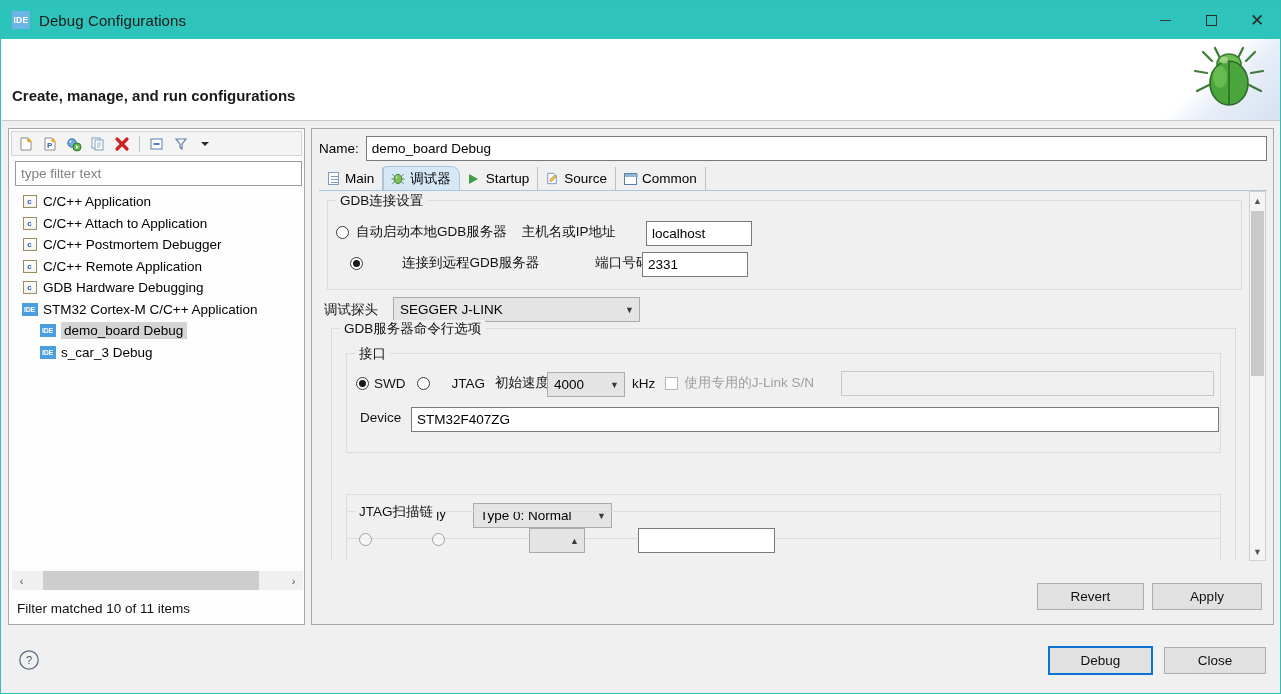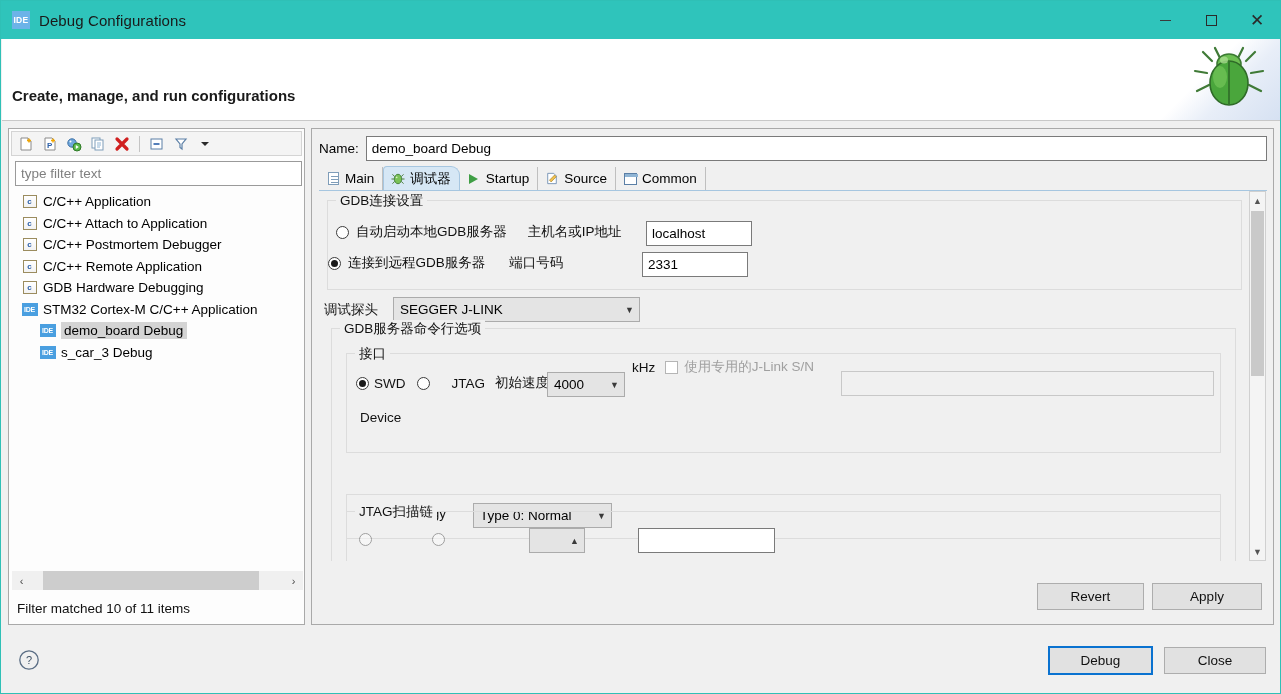--- a/index.html
+++ b/index.html
@@ -611,27 +611,27 @@
 
     <div class="content">
       <div class="content-inner">
 
         <div class="group" style="left:8px; top:9px; width:915px; height:90px;">
           <span class="group-title">GDB连接设置</span>
 
           <div class="row" style="left:8px; top:22px;">
             <span class="radio"></span>
             <span class="lbl" style="margin-left:7px;">自动启动本地GDB服务器</span>
-            <span class="lbl" style="margin-left:21px;">主机名或IP地址</span>
+            <span class="lbl" style="margin-left:15px;">主机名或IP地址</span>
           </div>
           <div class="txtbox" style="position:absolute; left:318px; top:20px; width:106px;">
             <span>localhost</span>
           </div>
 
-          <div class="row" style="left:0; top:53px;">
+          <div class="row" style="left:22px; top:53px;gap:32px;">
             <span class="radio checked"></span>
             <span class="lbl" style="margin-left:7px;">连接到远程GDB服务器</span>
             <span class="lbl" style="margin-left:24px;">端口号码</span>
           </div>
           <div class="txtbox" style="position:absolute; left:314px; top:51px; width:106px;">
             <span>2331</span>
           </div>
         </div>
 
         <div class="row" style="left:5px; top:110px;">
@@ -652,31 +652,34 @@
               <span class="radio checked"></span>
               <span class="lbl" style="margin-left:5px;">SWD</span>
               <span class="radio" style="margin-left:11px;"></span>
               <span class="lbl" style="margin-left:22px;">JTAG</span>
               <span class="lbl" style="margin-left:10px;">初始速度</span>
             </div>
             <div class="combo" style="position:absolute; left:200px; top:18px; width:78px;">
               <span>4000</span>
               <span class="chev">▼</span>
             </div>
-            <div class="row" style="left:285px; top:4px;">
+            <div class="row" style="left:285px; top:20px;">
               <span class="lbl">kHz</span>
               <span class="checkbox" style="margin-left:10px;"></span>
               <span class="lbl dim" style="margin-left:6px;">使用专用的J-Link S/N</span>
             </div>
             <div class="txtbox disabled" style="position:absolute; left:494px; top:17px; width:373px;">
               <span></span>
             </div>
 
             <div class="row" style="left:13px; top:56px;">
               <span class="lbl">Device</span>
+            </div>
+            <div class="txtbox" style="position:absolute; left:64px; top:53px; width:808px;">
+              <span>STM32F407ZG</span>
             </div>
           </div>
 
           <div class="group" style="left:14px; top:136px; width:875px; height:45px;margin-top:29px;">
             <div class="row" style="left:12px; top:11px;">
               <span class="lbl">Reset strategy</span>
             </div>
             <div class="combo" style="position:absolute; left:126px; top:8px; width:139px;">
               <span>Type 0: Normal</span>
               <span class="chev">▼</span>

